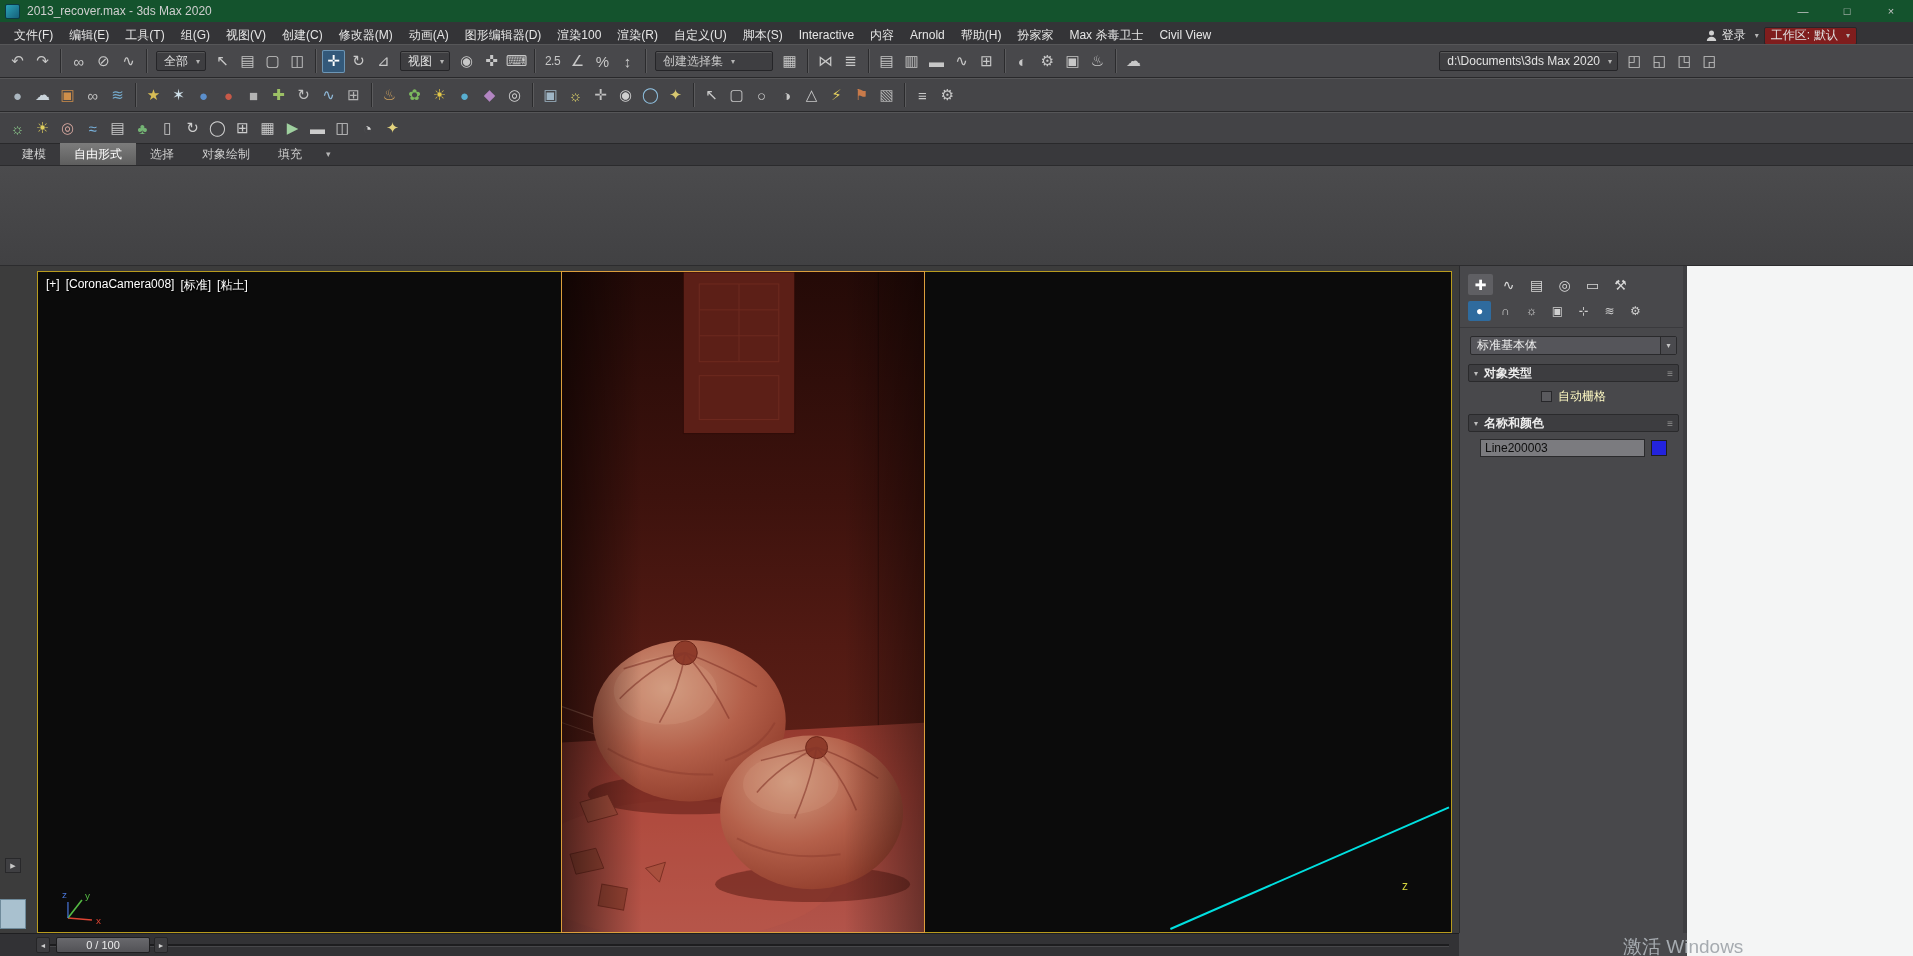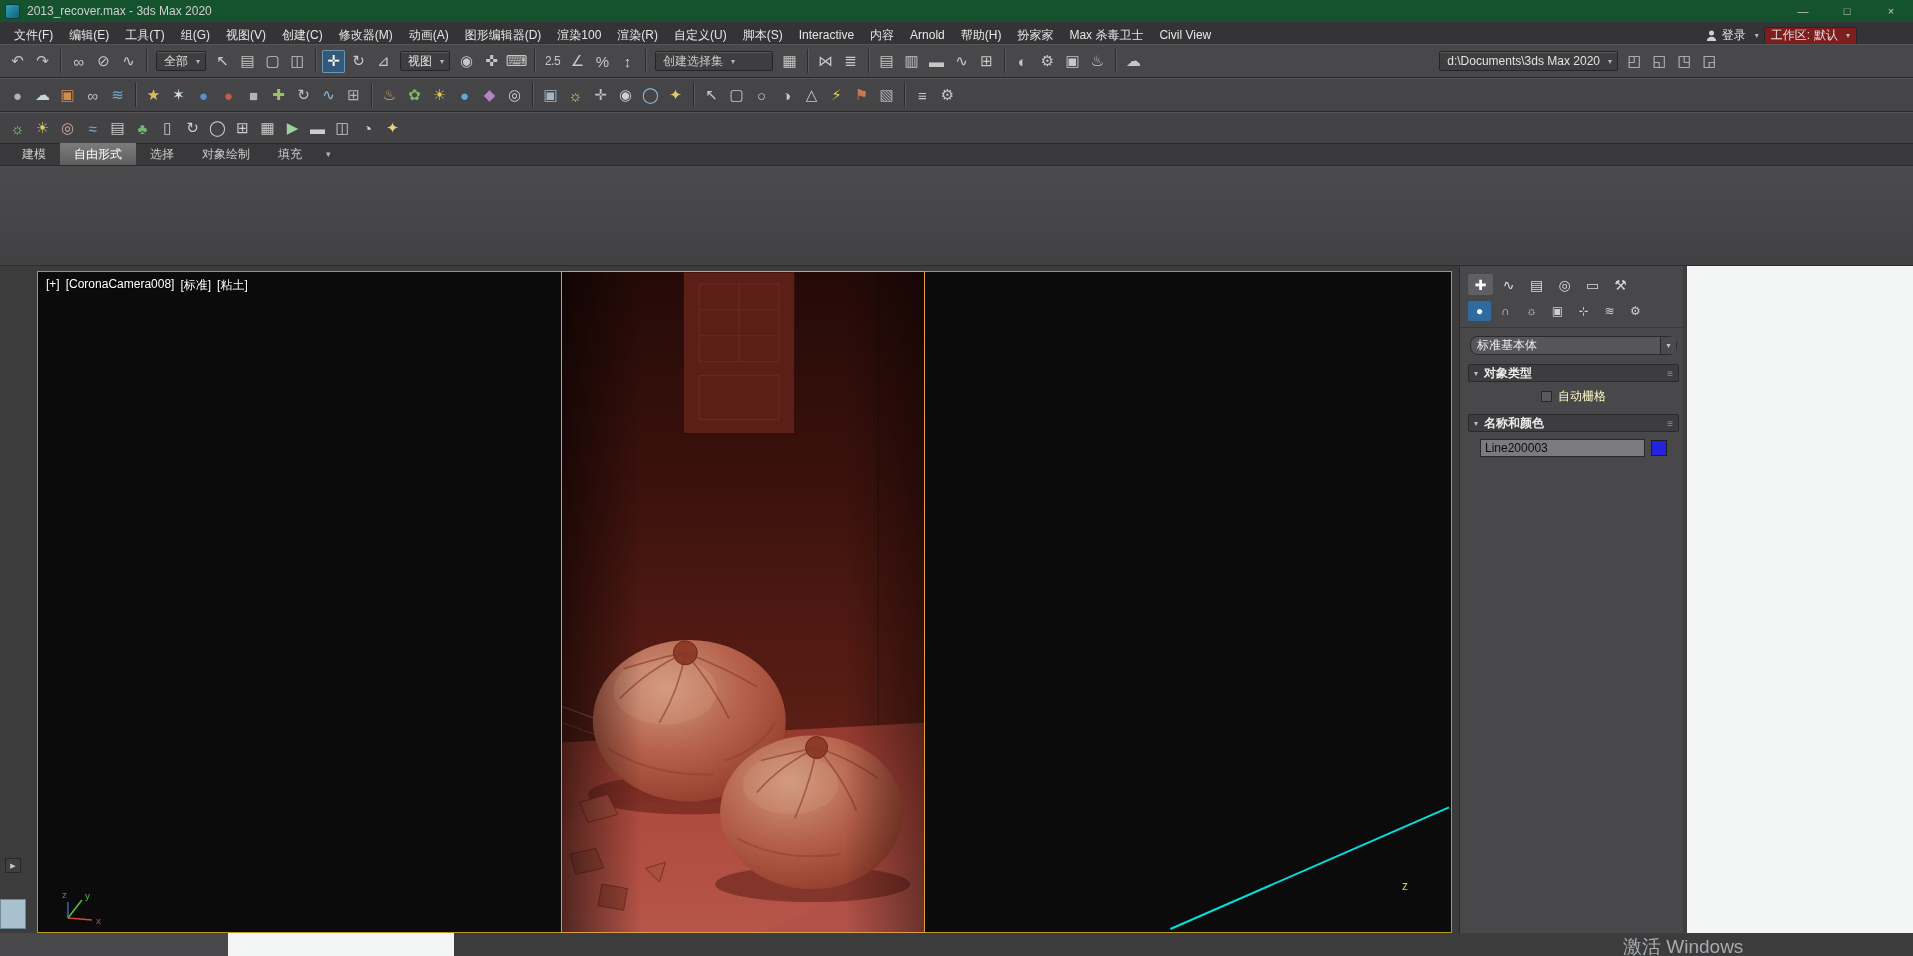--- a/index.html
+++ b/index.html
@@ -79,21 +79,21 @@
   .cmdpanel::after { content:""; position:absolute; right:0; top:0; width:4px; height:100%; background:#3e3e41; }
   .cp-tabs { display:flex; gap:3px; padding:8px 8px 2px; }
   .cp-tab { width:25px; height:21px; display:flex; align-items:center; justify-content:center;
     font-size:14px; color:#d8d8d8; border-radius:2px; }
   .cp-tab.active { background:#5f5f63; color:#ffffff; }
   .cp-cats { display:flex; gap:3px; padding:4px 8px 6px; border-bottom:1px solid #3a3a3d; }
   .cp-cat { width:23px; height:20px; display:flex; align-items:center; justify-content:center;
     font-size:12px; color:#cfcfcf; border-radius:2px; }
   .cp-cat.active { background:#2f6b9e; color:#fff; }
   .cp-drop { margin:8px 10px 0; height:19px; background:#55555a; border:1px solid #2a2a2c;
-    border-radius:8px; display:flex; align-items:center; font-size:12px; color:#ececec; }
+    border-radius:2px; display:flex; align-items:center; font-size:12px; color:#ececec; }
   .cp-drop .lbl { padding-left:6px; flex:1; }
   .cp-drop .arrbox { width:16px; height:100%; background:#4a4a4e; border-left:1px solid #2a2a2c;
     display:flex; align-items:center; justify-content:center; font-size:8px; color:#c5c5c5; }
   .rollout { margin:9px 8px 0; }
   .roll-head { height:18px; background:#3d3d40; border:1px solid #2a2a2c; border-radius:2px;
     display:flex; align-items:center; padding:0 5px; font-weight:bold; font-size:12px; color:#ededed; }
   .roll-head .tri { font-size:8px; color:#bdbdbd; margin-right:6px; font-weight:normal; }
   .roll-head .dots { margin-left:auto; color:#8f8f8f; font-size:10px; font-weight:normal; }
   .autogrid { display:flex; align-items:center; justify-content:center; gap:6px;
     margin:6px 0; font-size:12px; color:#fef9c3; }
@@ -464,18 +464,24 @@
           <input class="name-input" value="Line200003" style="">
           <span class="swatch" style="background: rgb(35, 35, 221);"></span>
         </div>
       </div>
     </div>
 
     <div class="dockempty"></div>
   </div>
 
   <div class="bottombar">
+    <div class="seg1">
+      <div class="track"></div>
+      <span class="tarrow" style="left:36px">◄</span>
+      <div class="thandle">0 / 100</div>
+      <span class="tarrow" style="left:154px">►</span>
+    </div>
     <div class="seg2"></div>
     <div class="seg3"></div>
   </div>
 
   <div class="watermark">激活 Windows</div>
 </div>
 
 </body></html>

